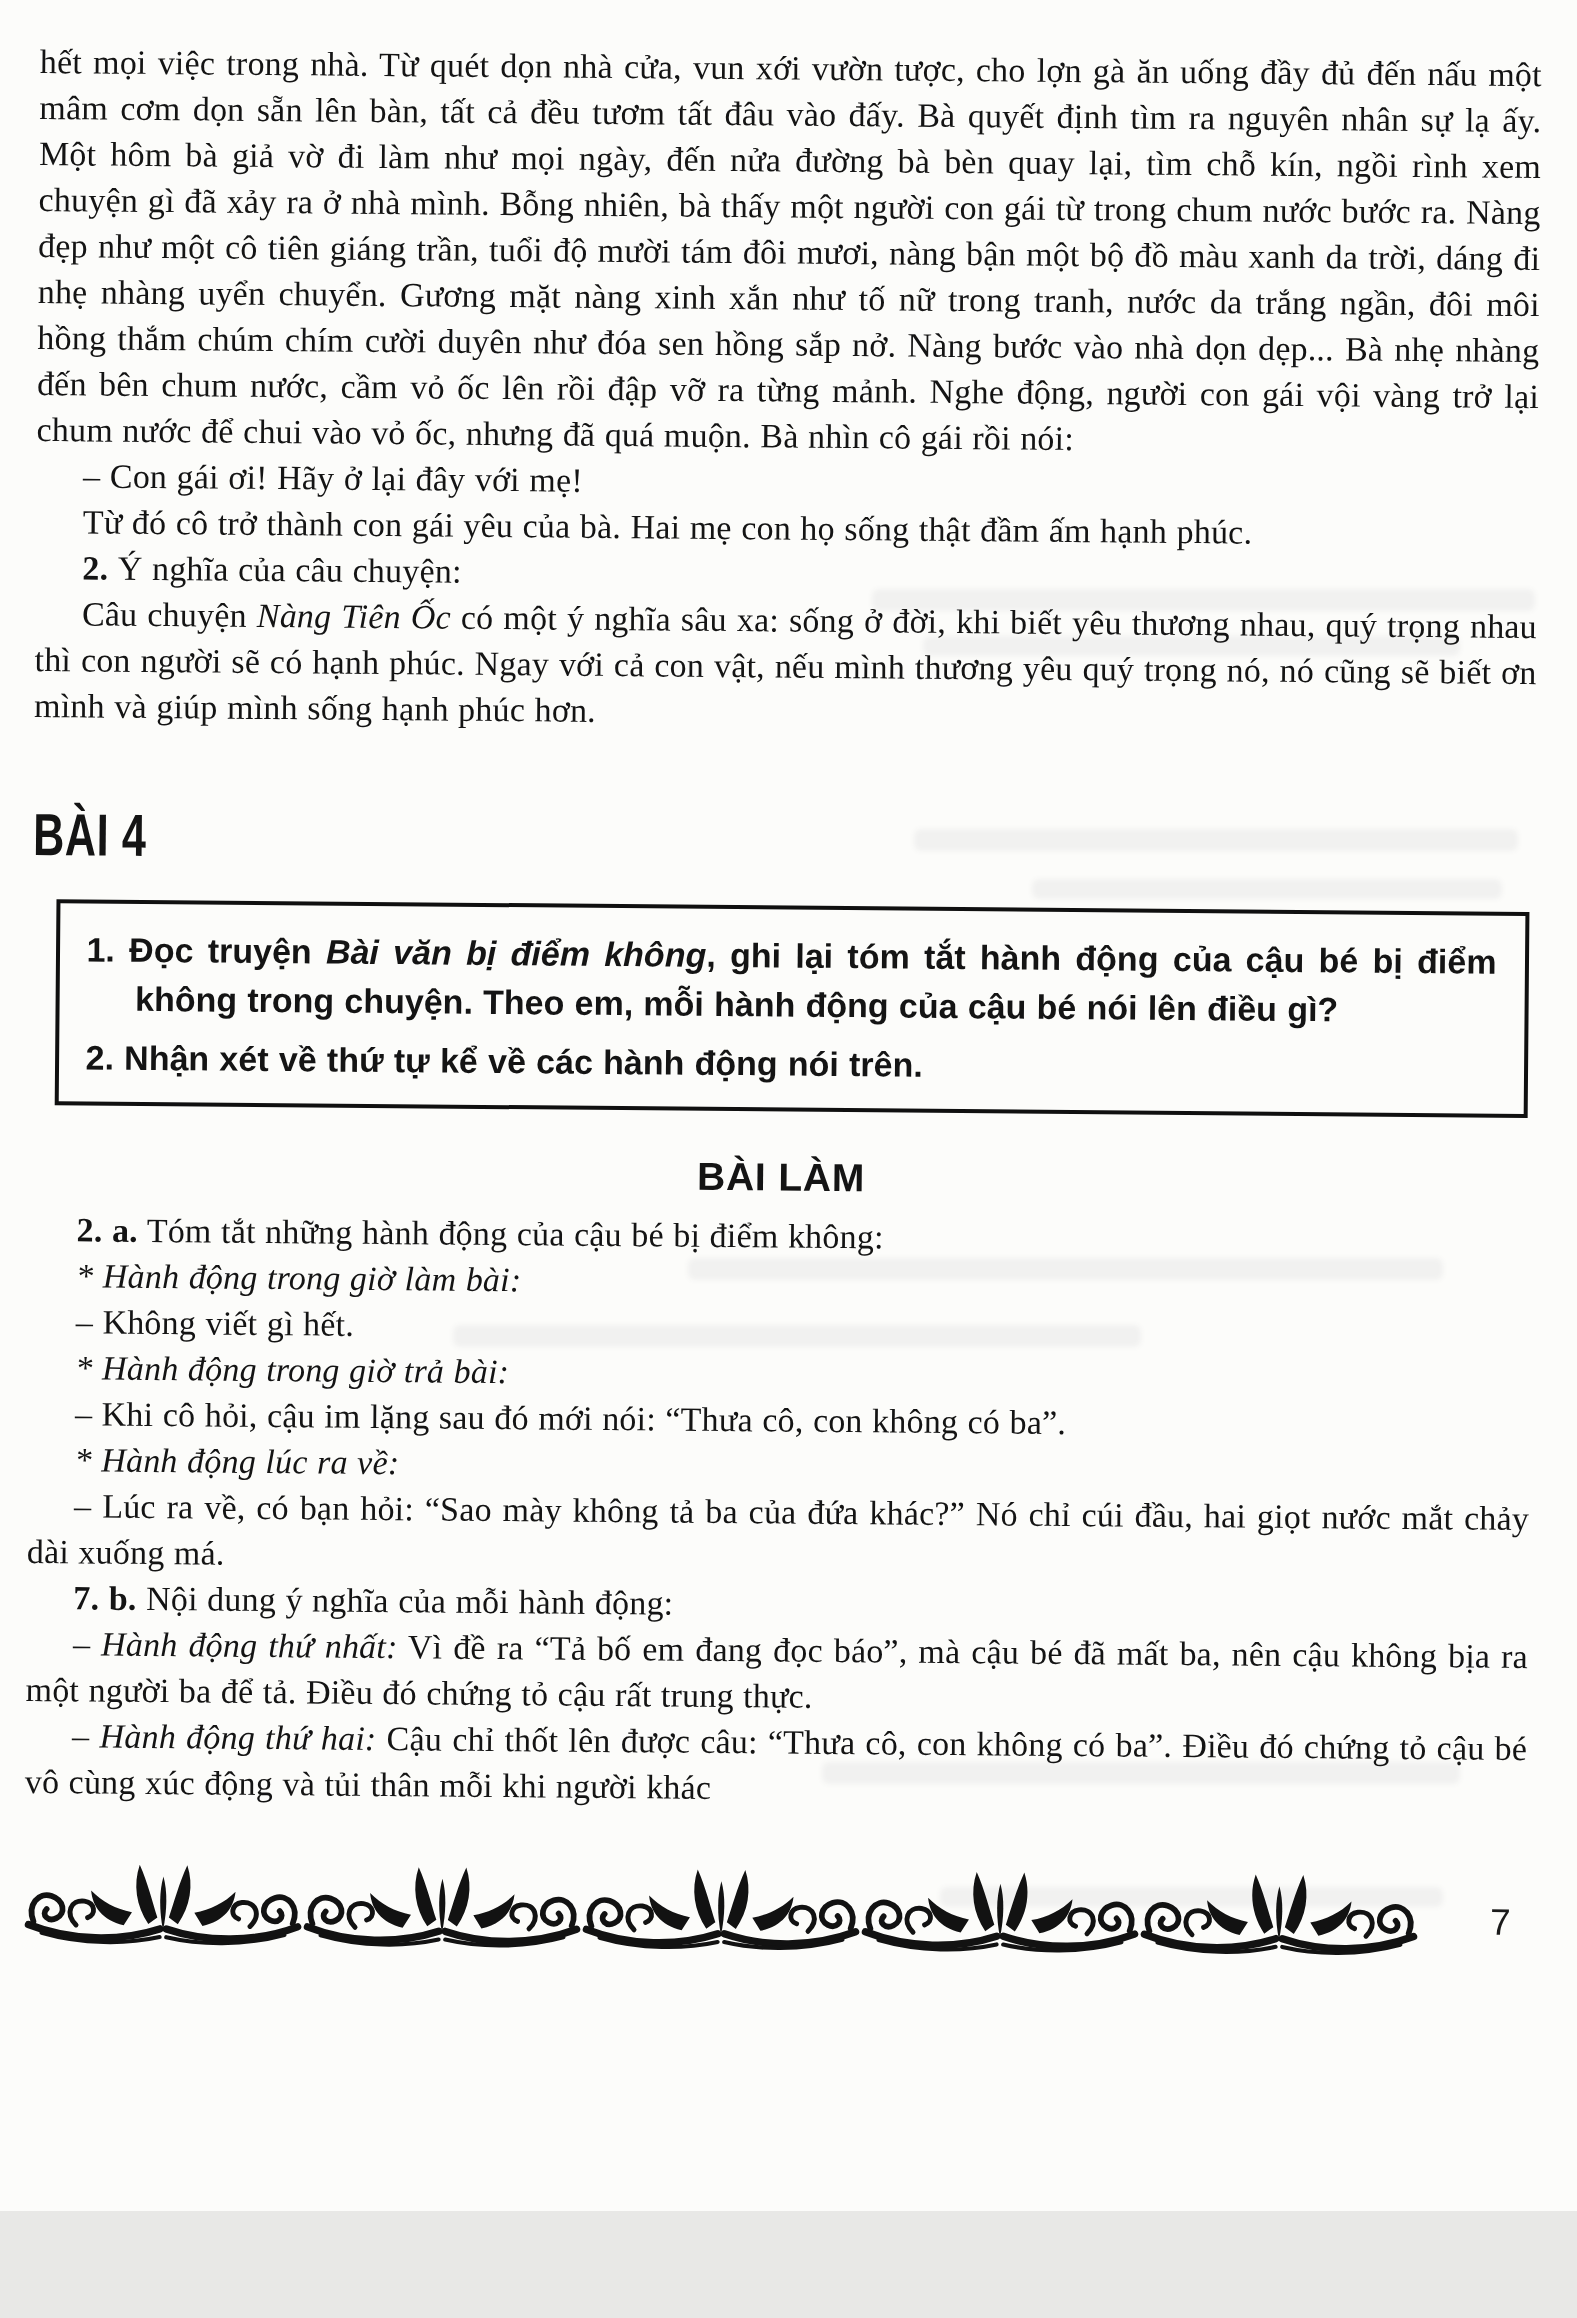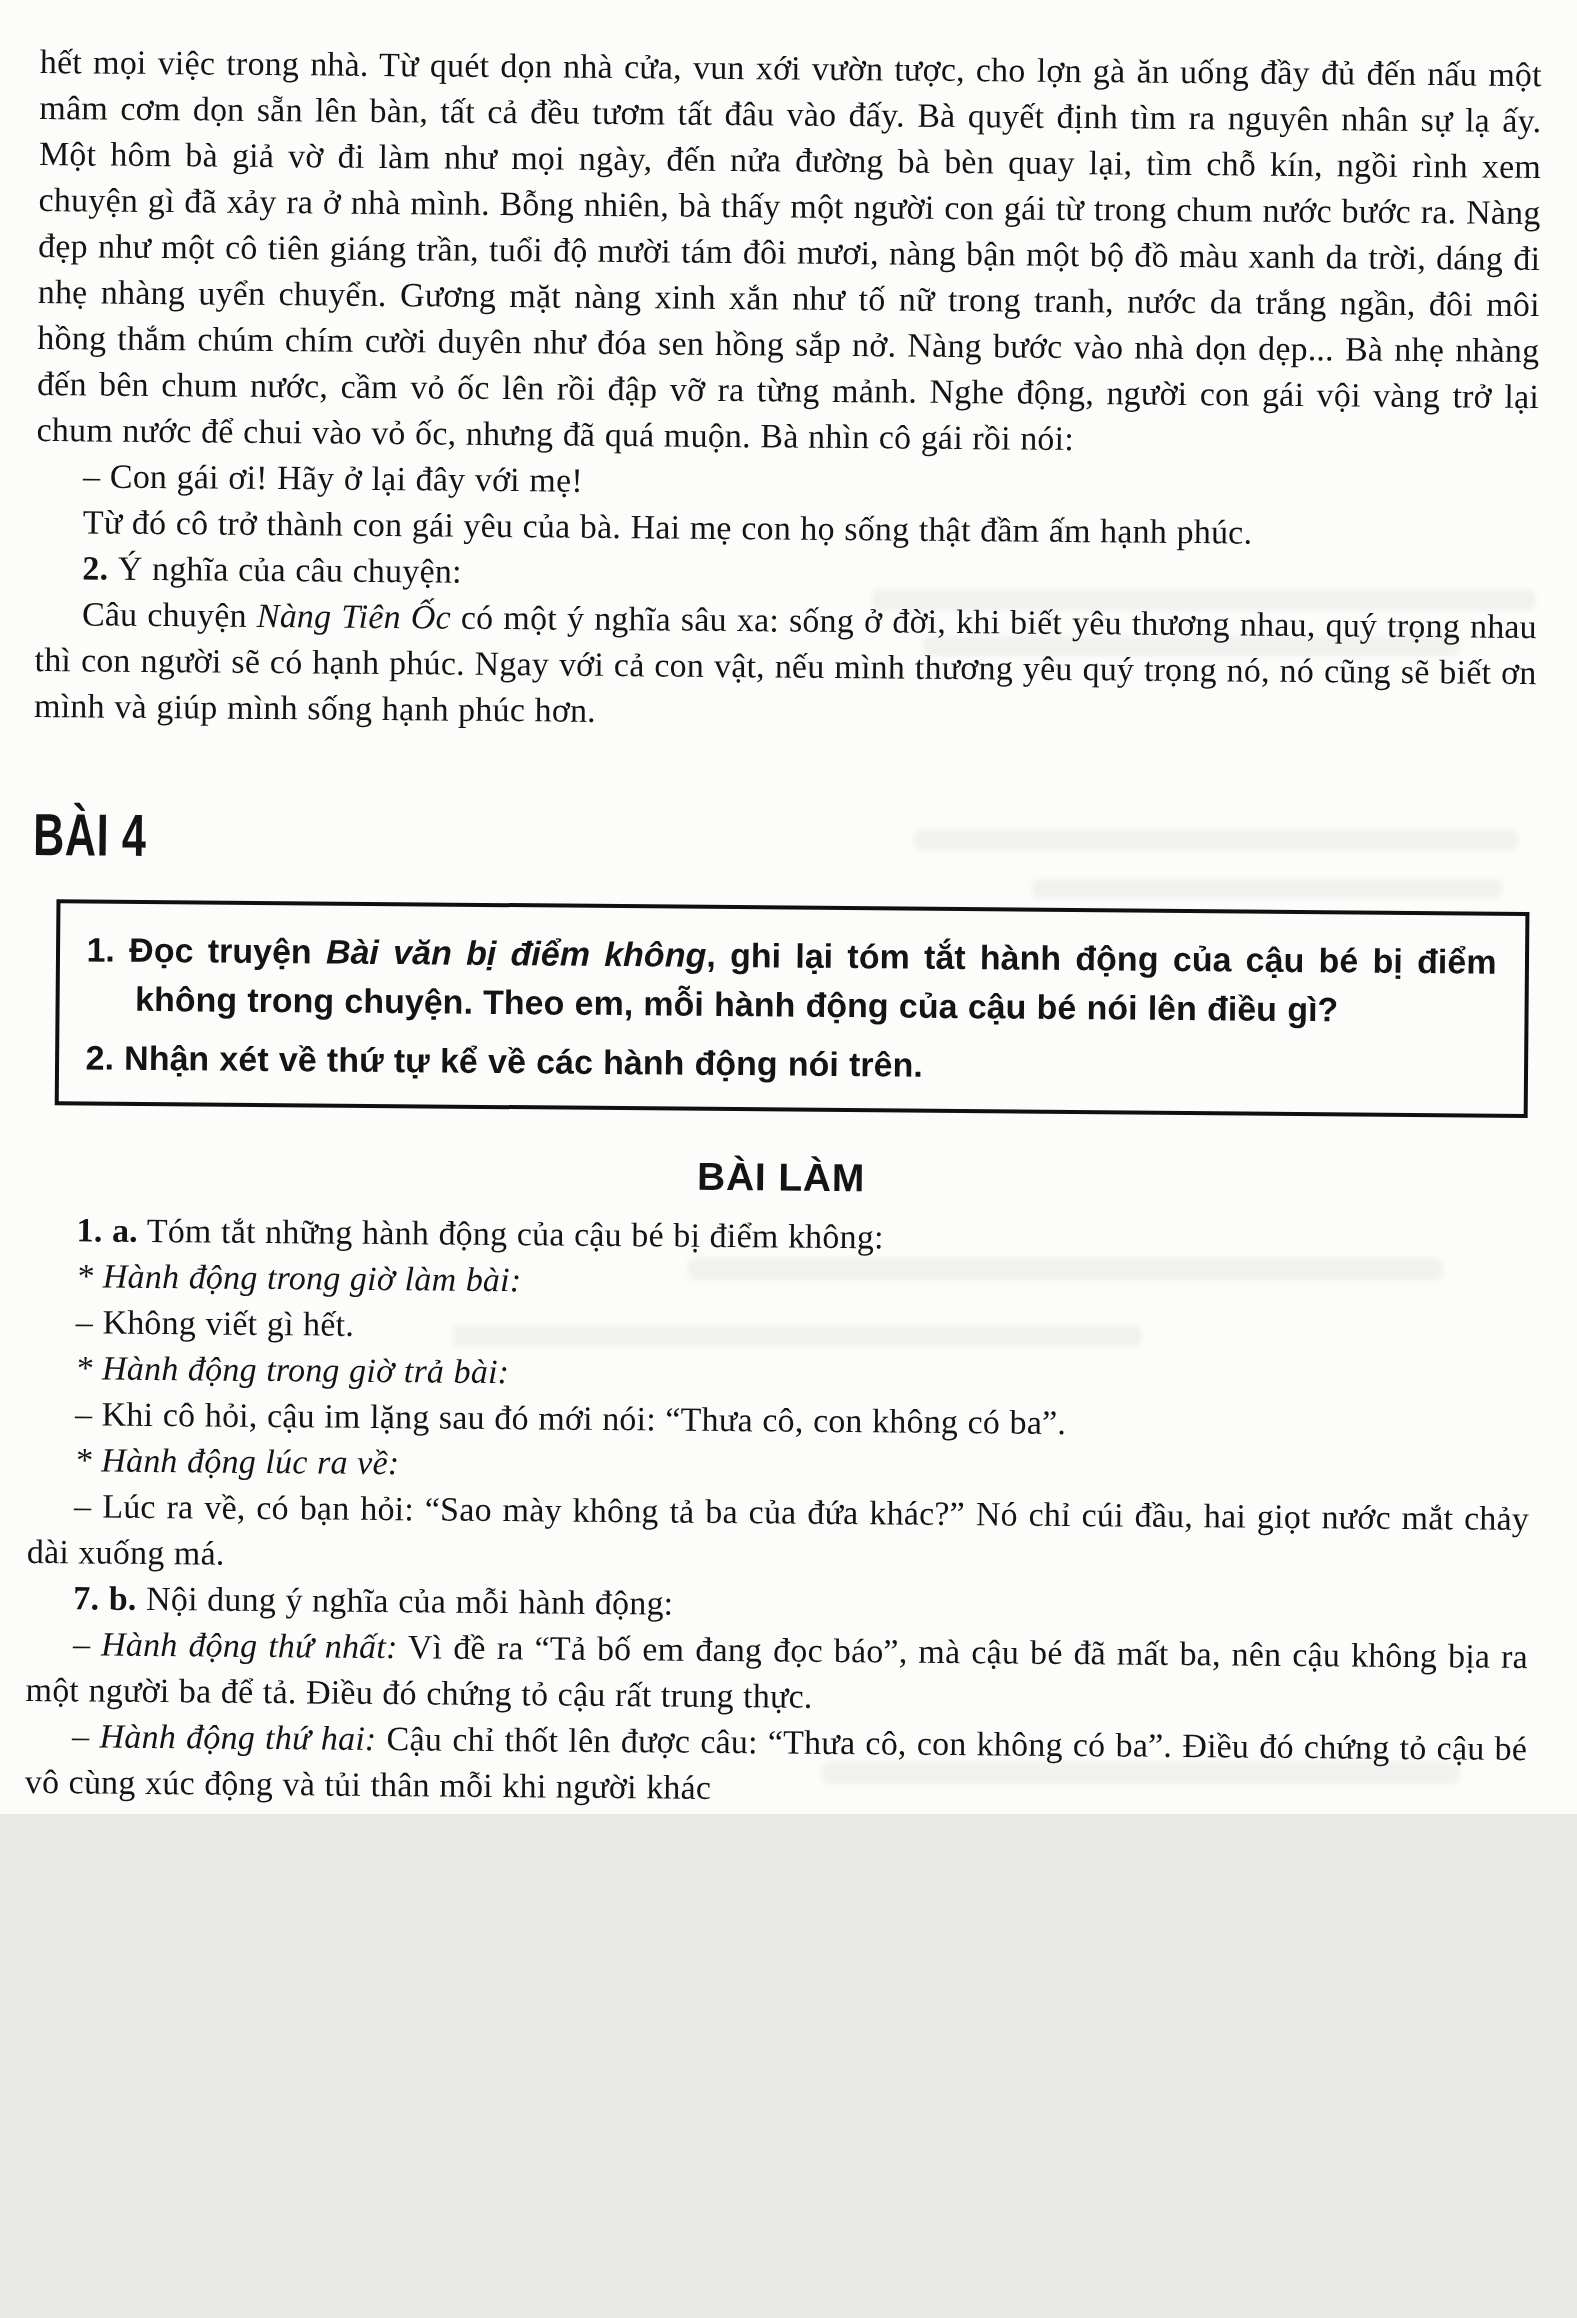--- a/index.html
+++ b/index.html
@@ -1,17 +1,17 @@
 <!DOCTYPE html>
 <html lang="vi" style="font-size:13.4px"><head>
 <meta charset="utf-8">
 <style>
   html,body{margin:0;padding:0;background:#e8e8e6;}
   .page{
-    position:relative; width:1577px; height:1814px;
+    position:relative; width:1577px; height:2211px;
     background:#fcfcfa; overflow:hidden;
     color:#141414;
     font-family:"Liberation Serif", serif;
   }
   .scan{
     position:absolute; left:40px; top:39px; width:1502px;
     transform:rotate(0.5deg); transform-origin:0 0;
   }
   
   .txt p{
@@ -91,21 +91,21 @@
     <h1 class="lesson">BÀI 4</h1>
 
     <div class="exbox">
       <p><b>1.</b><span> Đọc truyện </span><i>Bài văn bị điểm không</i><span>, ghi lại tóm tắt hành động của cậu bé bị điểm không trong chuyện. Theo em, mỗi hành động của cậu bé nói lên điều gì?</span></p>
       <p><b>2.</b><span> Nhận xét về thứ tự kể về các hành động nói trên.</span></p>
     </div>
 
     <h2 class="bailam">BÀI LÀM</h2>
 
     <section class="txt answers">
-      <p class="indent"><b>1. a.</b><span> Tóm tắt những hành động của cậu bé bị điểm không:</span></p>
+      <p class="indent"><b>2. a.</b><span> Tóm tắt những hành động của cậu bé bị điểm không:</span></p>
       <p class="indent"><i>* Hành động trong giờ làm bài:</i></p>
       <p class="indent"><span>– Không viết gì hết.</span></p>
       <p class="indent"><i>* Hành động trong giờ trả bài:</i></p>
       <p class="indent"><span>– Khi cô hỏi, cậu im lặng sau đó mới nói: “Thưa cô, con không có ba”.</span></p>
       <p class="indent"><i>* Hành động lúc ra về:</i></p>
       <p class="indent"><span>– Lúc ra về, có bạn hỏi: “Sao mày không tả ba của đứa khác?” Nó chỉ cúi đầu, hai giọt nước mắt chảy dài xuống má.</span></p>
       <p class="indent"><b>7. b.</b><span> Nội dung ý nghĩa của mỗi hành động:</span></p>
       <p class="indent"><span>– </span><i>Hành động thứ nhất:</i><span> Vì đề ra “Tả bố em đang đọc báo”, mà cậu bé đã mất ba, nên cậu không bịa ra một người ba để tả. Điều đó chứng tỏ cậu rất trung thực.</span></p>
       <p class="indent"><span>– </span><i>Hành động thứ hai:</i><span> Cậu chỉ thốt lên được câu: “Thưa cô, con không có ba”. Điều đó chứng tỏ cậu bé vô cùng xúc động và tủi thân mỗi khi người khác</span></p>
     </section>

